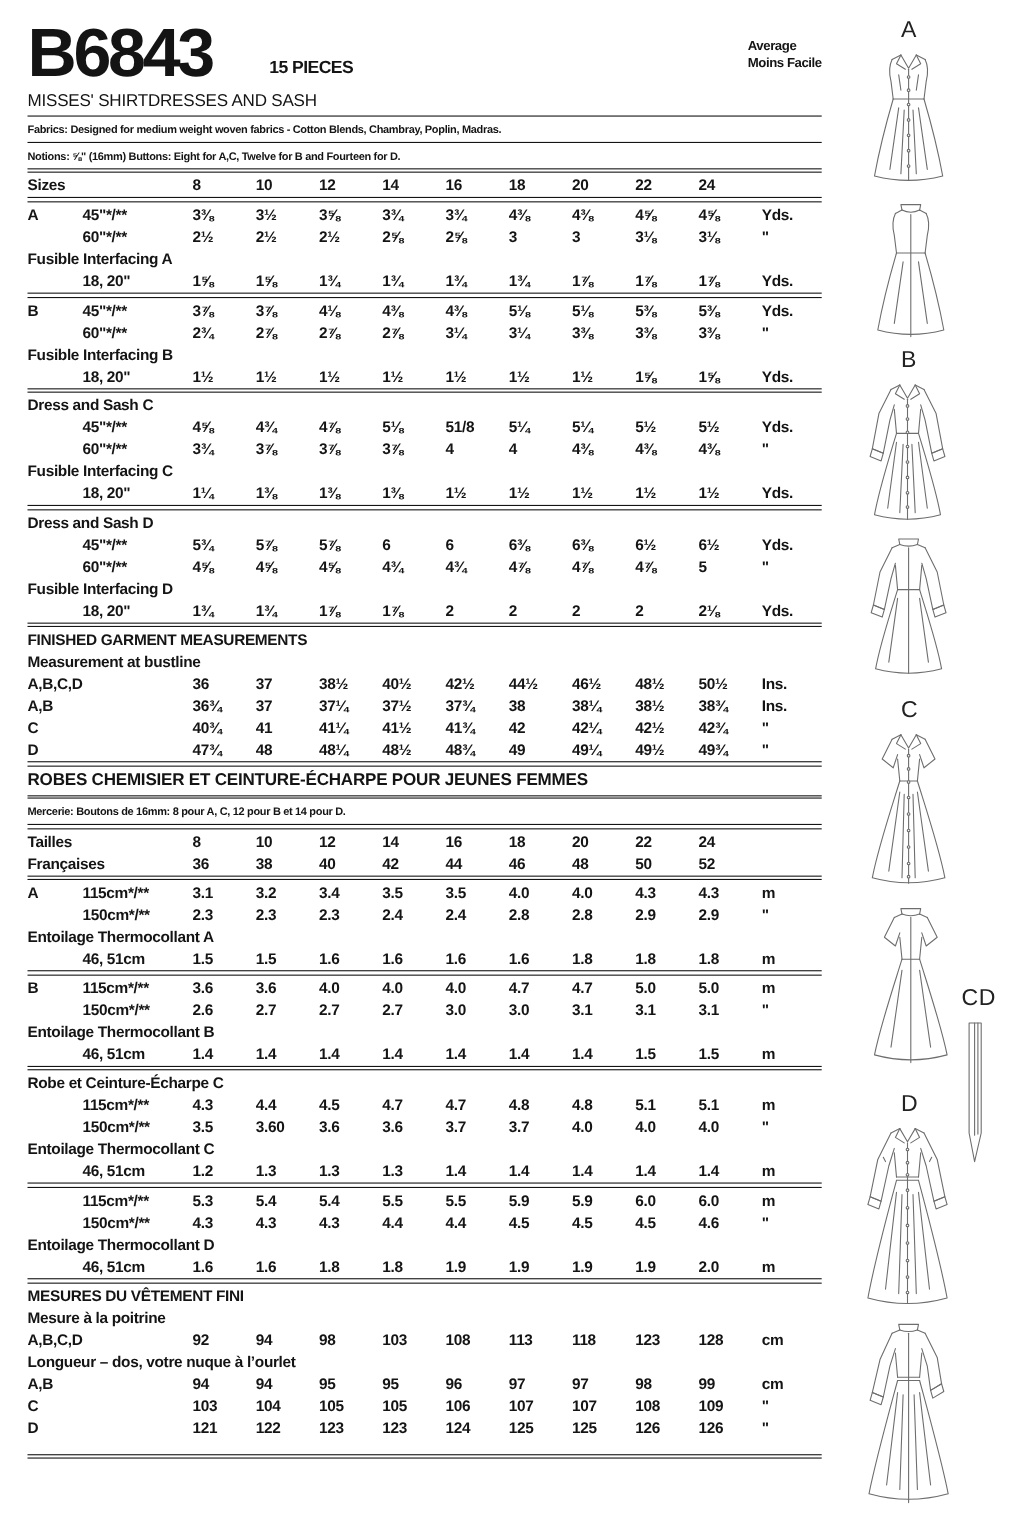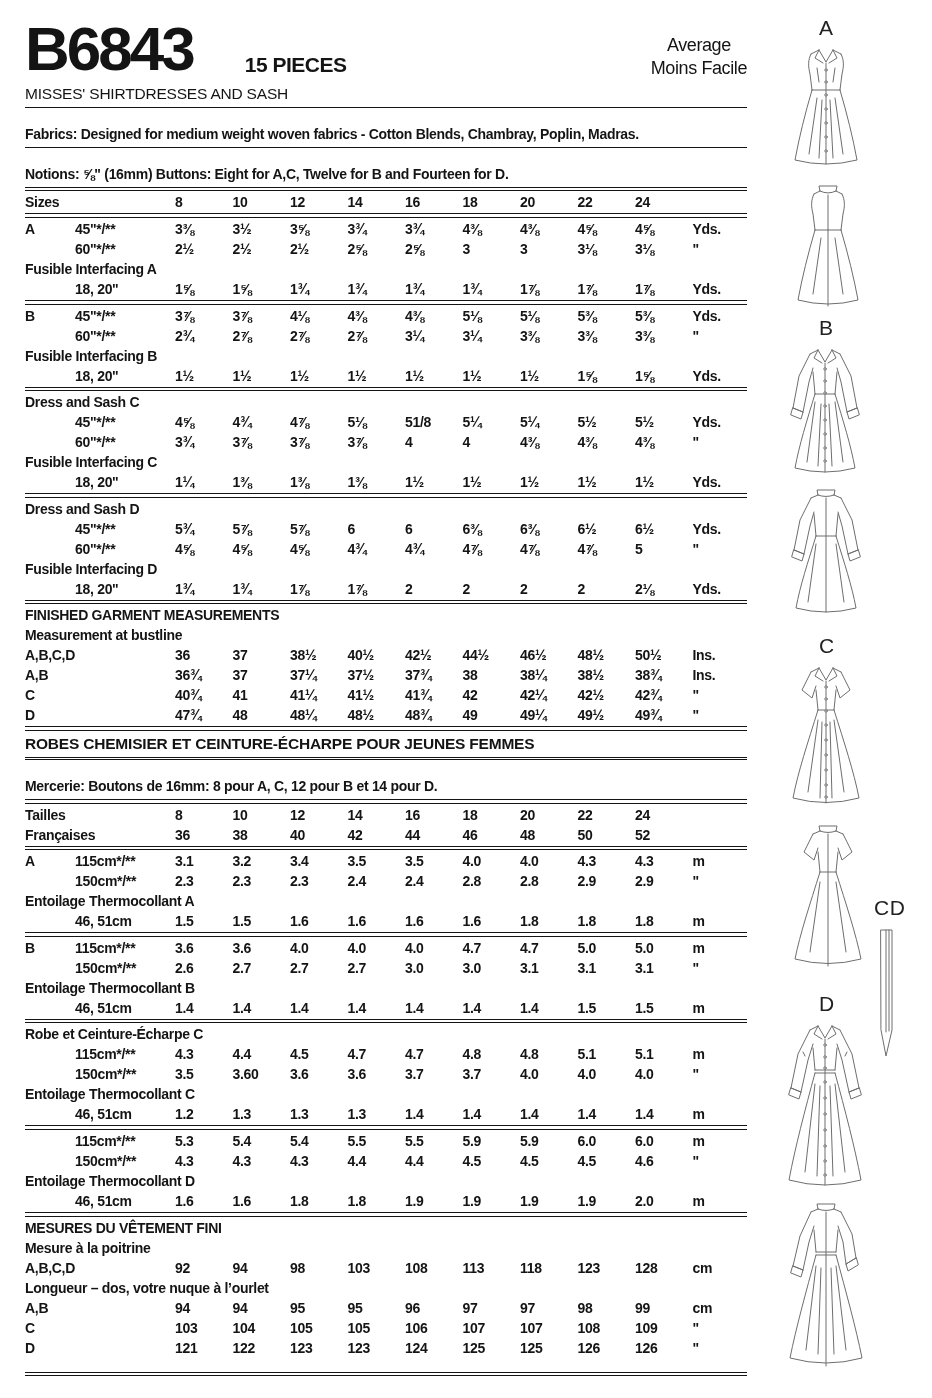--- a/index.html
+++ b/index.html
@@ -4,27 +4,27 @@
 <style>
   html,body{margin:0;padding:0;background:#fff;}
   body{width:932px;height:1398px;font-family:"Liberation Sans",sans-serif;color:#141414;
        -webkit-font-smoothing:antialiased;}
   .page{position:relative;width:932px;height:1398px;overflow:hidden;background:#fff;}
   .left{position:absolute;left:25px;top:0;width:722px;}
 
   
   .hdr{display:flex;align-items:flex-start;padding-top:20px;}
   .patnum{font-size:62px;font-weight:700;letter-spacing:-3px;line-height:0.95;}
-  .pieces{font-size:21px;font-weight:700;margin-left:52px;margin-top:33px;letter-spacing:-0.5px;}
-  .diff{margin-left:auto;text-align:center;font-size:18px;font-weight:400;line-height:1.3;margin-top:14px;letter-spacing:-0.4px;}
+  .pieces{font-size:16px;font-weight:700;margin-left:52px;margin-top:33px;letter-spacing:-0.5px;}
+  .diff{margin-left:auto;text-align:left;font-size:12px;font-weight:700;line-height:1.3;margin-top:14px;letter-spacing:-0.4px;}
 
   .main-title{font-size:15.5px;font-weight:400;letter-spacing:-0.2px;margin-top:4px;padding-bottom:3px;}
   .rule{border-top:1.6px solid #141414;height:0;margin:1px 0;}
   .rule.d{border-top:1.4px solid #141414;border-bottom:1.4px solid #141414;height:2.6px;margin:1px 0;}
-  .info{font-size:14px;font-weight:700;letter-spacing:-0.3px;padding:17px 0 4px 0;}
+  .info{font-size:10px;font-weight:700;letter-spacing:-0.3px;padding:6px 0 4px 0;}
   .info .it{font-weight:700;}
 
   
   .trow{display:grid;grid-template-columns:150px repeat(9,57.5px) 52px;
         font-size:14px;font-weight:700;line-height:20px;letter-spacing:-0.3px;white-space:nowrap;}
   .thead{grid-column:1 / -1;}
   .lbl{display:flex;}
   .l1{min-width:50px;flex:none;}
   .val{}
   .u{}

